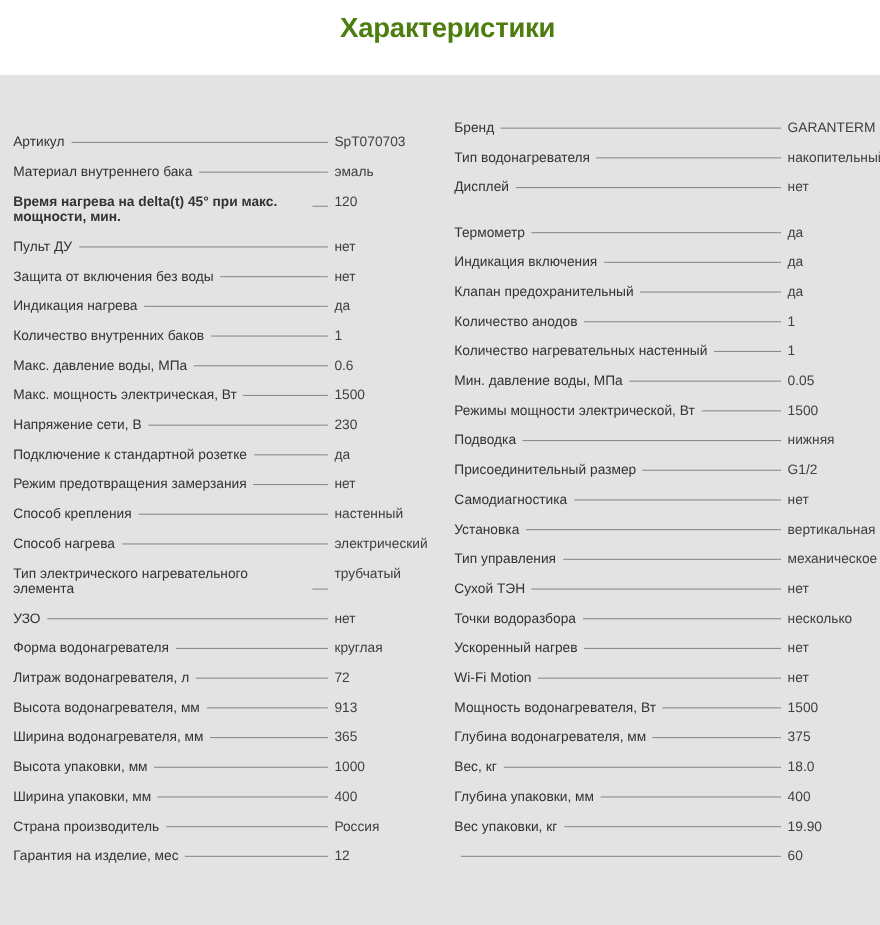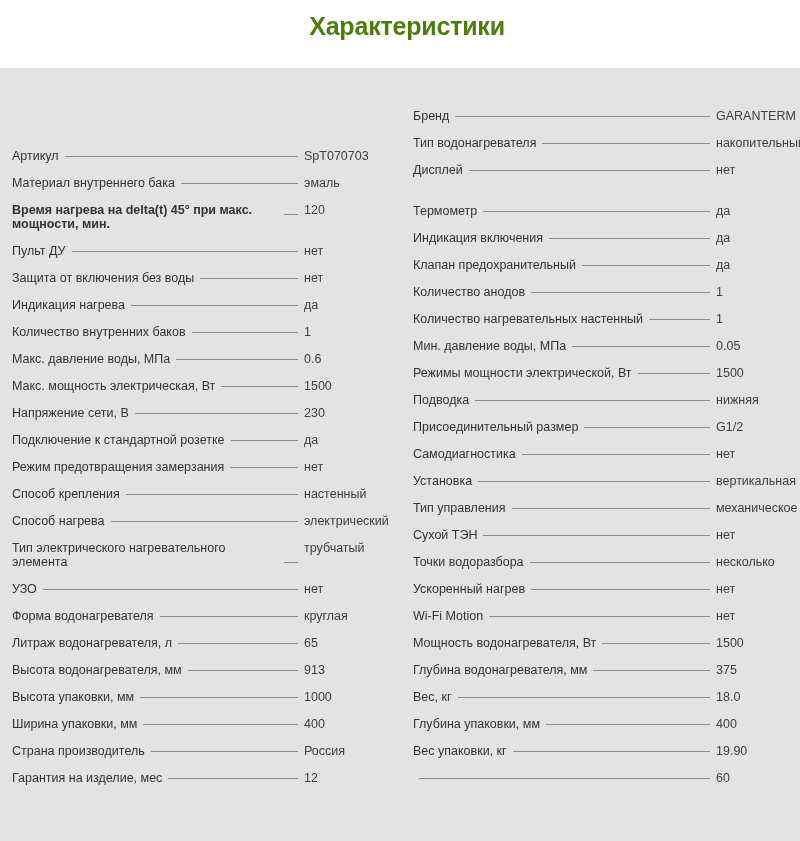--- a/index.html
+++ b/index.html
@@ -205,26 +205,31 @@
             <span class="spec-value">нет</span>
           </div>
           <div class="spec-row">
             <span class="spec-label">Форма водонагревателя</span>
             <span class="spec-leader"></span>
             <span class="spec-value">круглая</span>
           </div>
           <div class="spec-row">
             <span class="spec-label">Литраж водонагревателя, л</span>
             <span class="spec-leader"></span>
-            <span class="spec-value">65</span>
+            <span class="spec-value">72</span>
           </div>
           <div class="spec-row">
             <span class="spec-label">Высота водонагревателя, мм</span>
             <span class="spec-leader"></span>
             <span class="spec-value">913</span>
+          </div>
+          <div class="spec-row">
+            <span class="spec-label">Ширина водонагревателя, мм</span>
+            <span class="spec-leader"></span>
+            <span class="spec-value">365</span>
           </div>
           <div class="spec-row">
             <span class="spec-label">Высота упаковки, мм</span>
             <span class="spec-leader"></span>
             <span class="spec-value">1000</span>
           </div>
           <div class="spec-row">
             <span class="spec-label">Ширина упаковки, мм</span>
             <span class="spec-leader"></span>
             <span class="spec-value">400</span>

